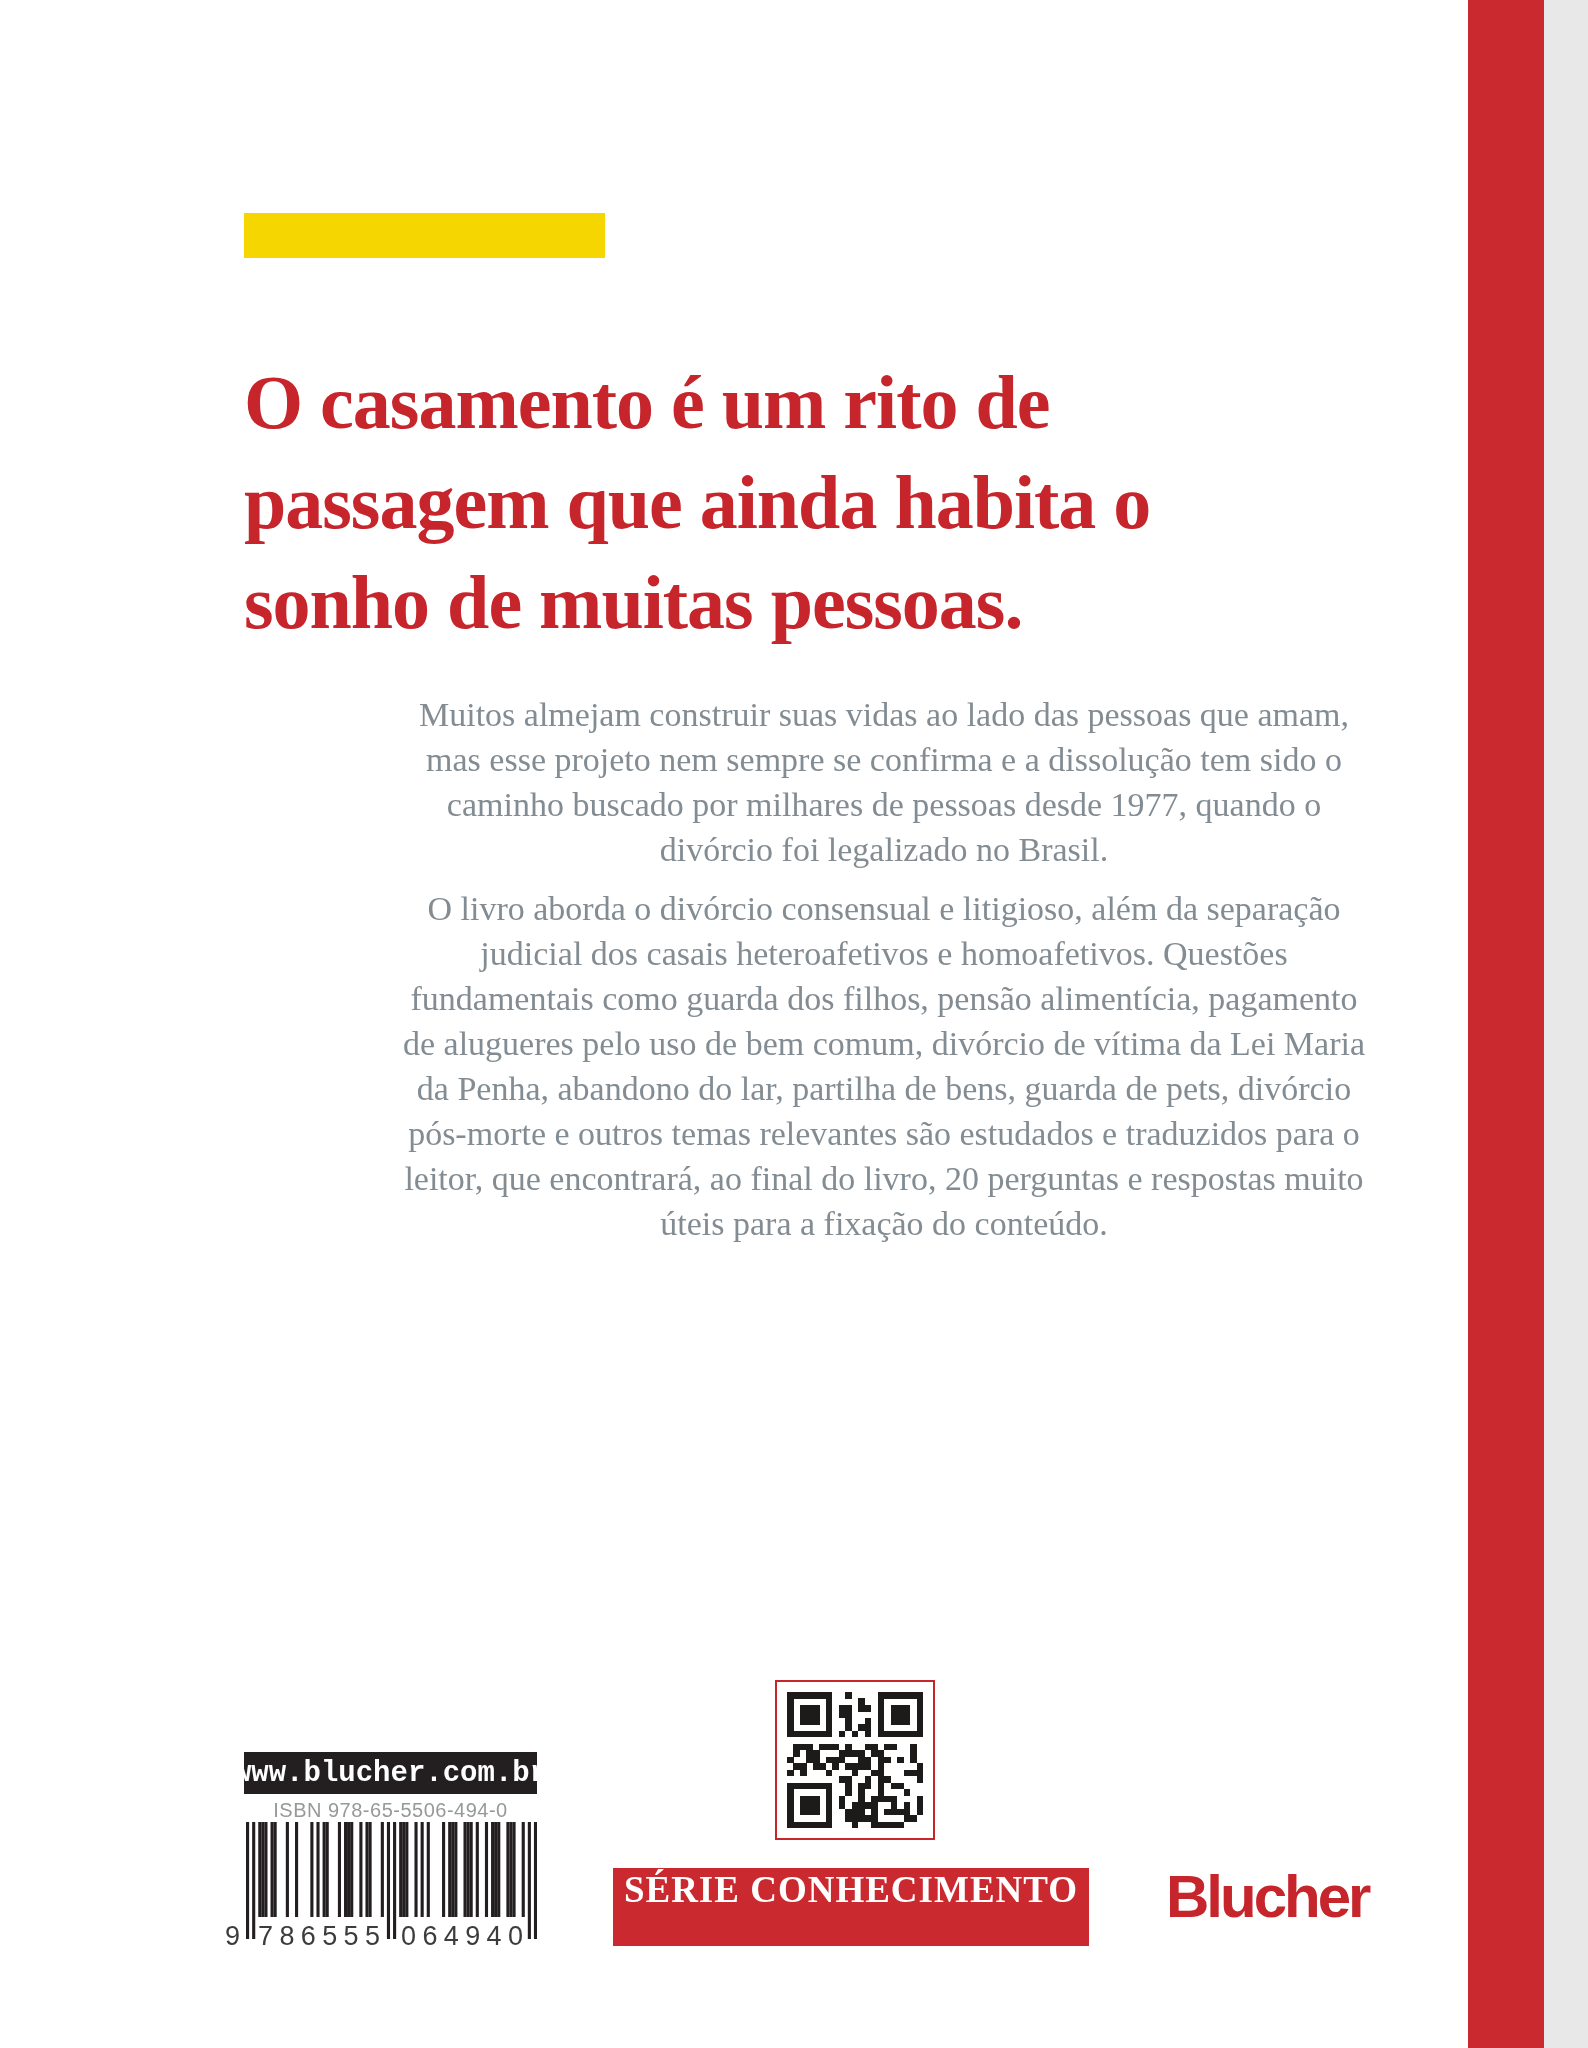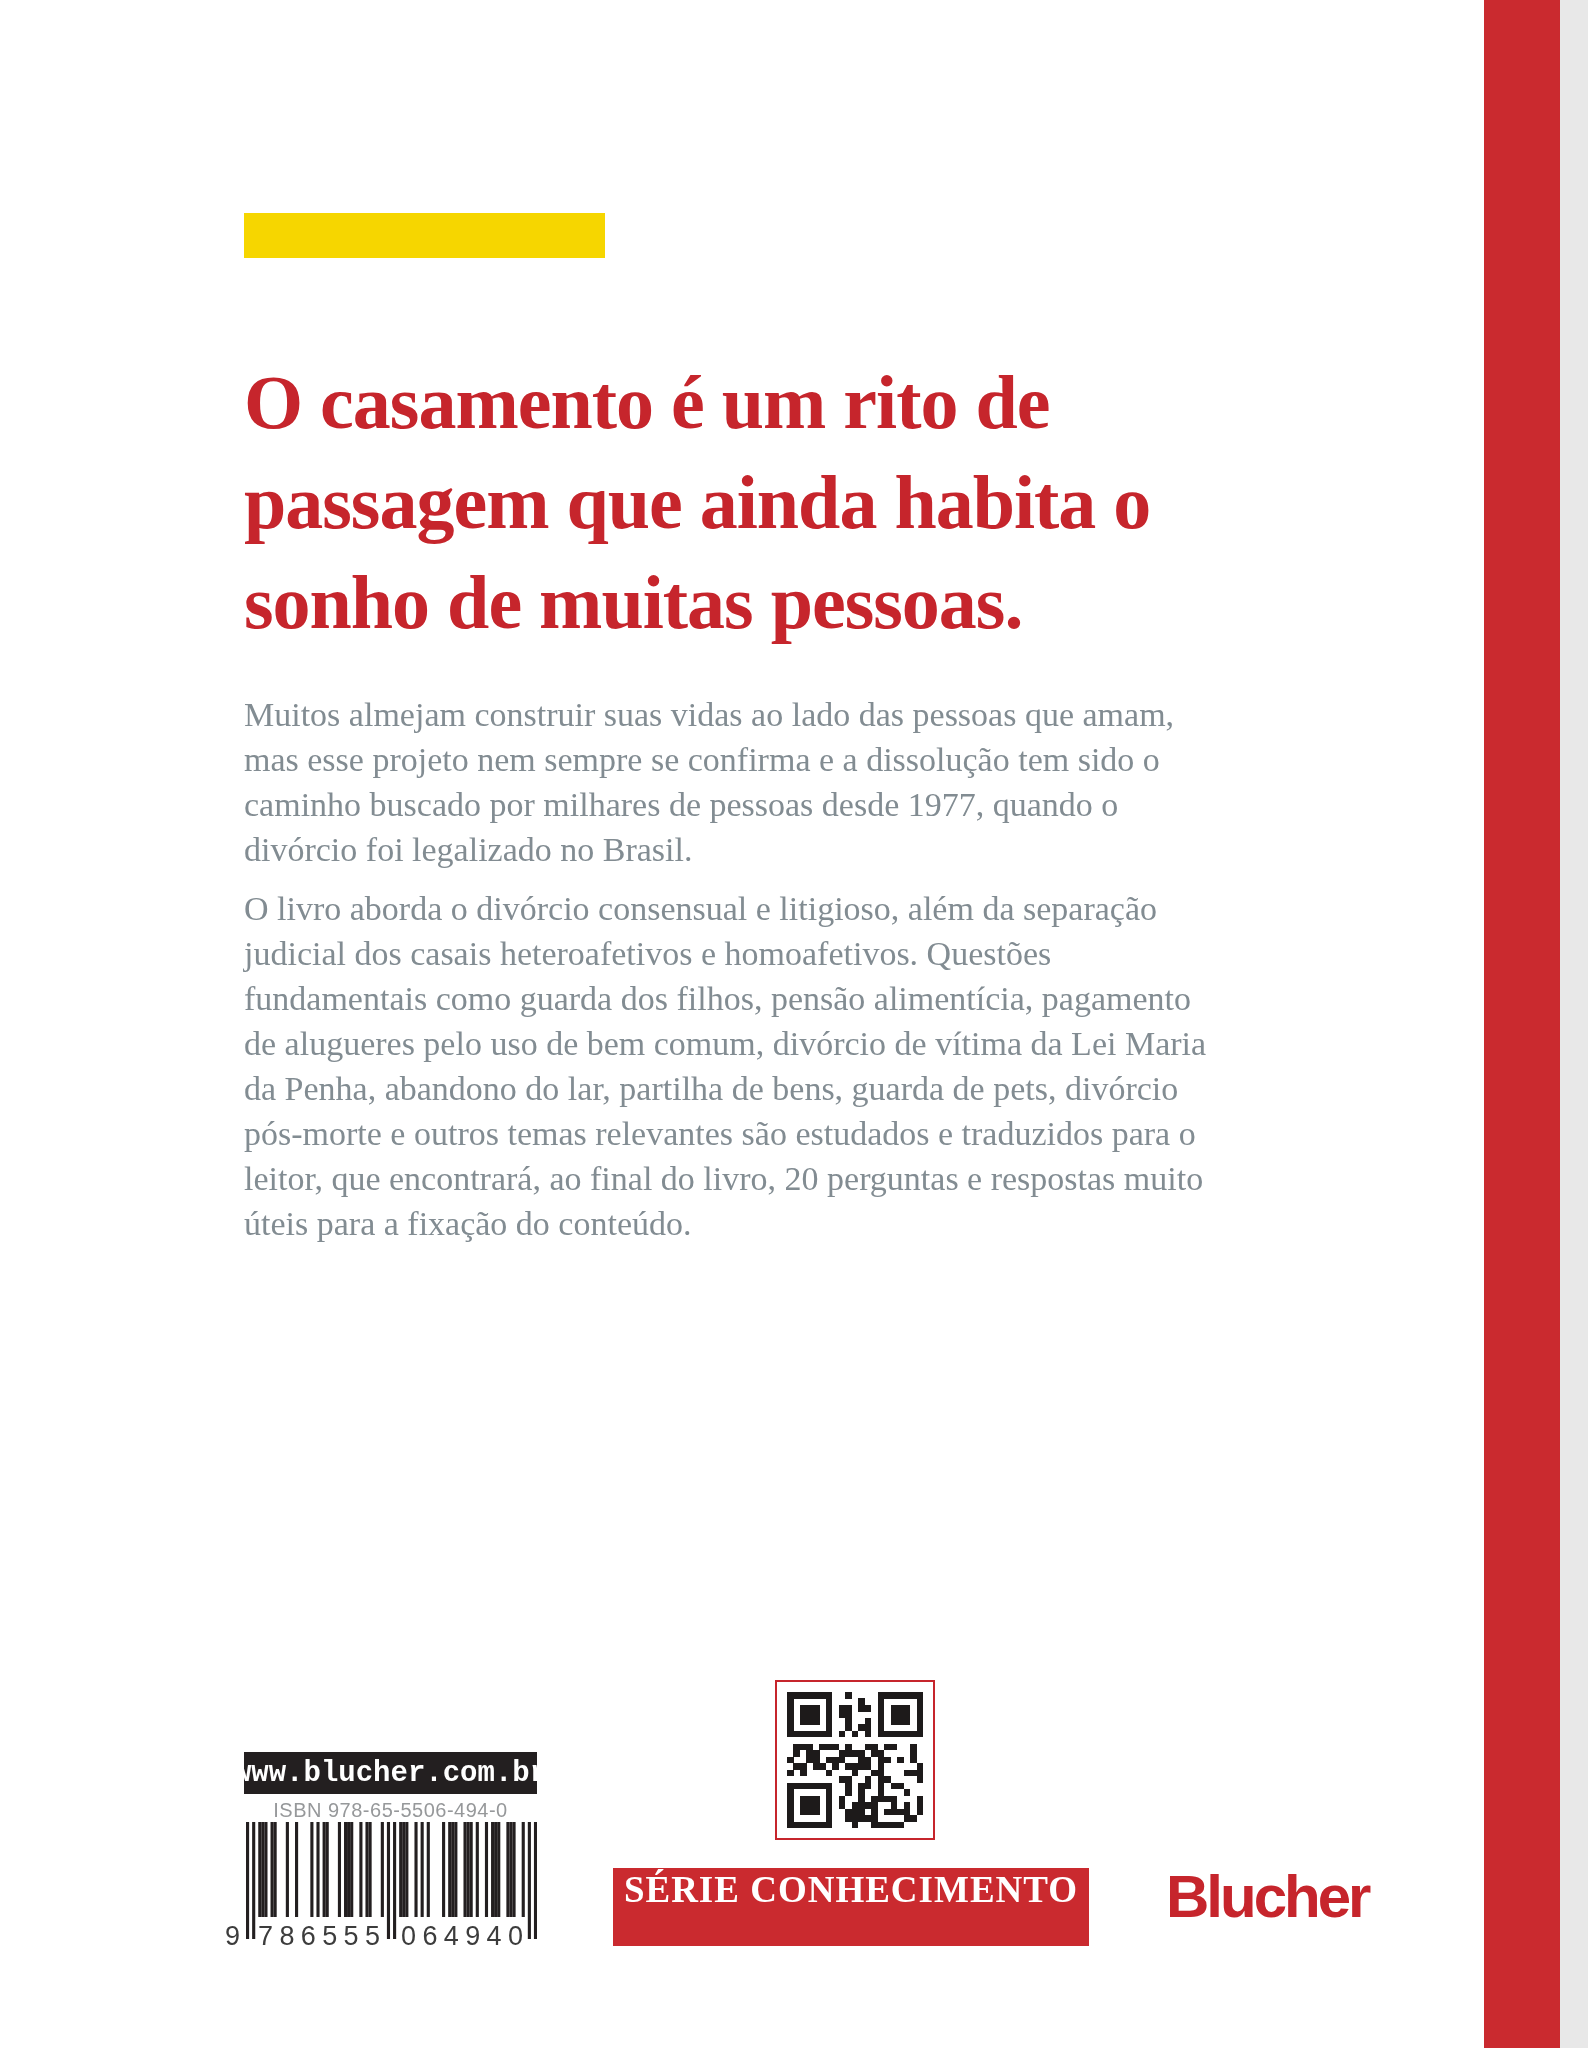--- a/index.html
+++ b/index.html
@@ -2,21 +2,20 @@
 <html><head>
 <meta charset="utf-8">
 <style>
   html,body{margin:0;padding:0;background:#e8e8e8;}
   .page{
     position:relative;
     width:1544px;height:2048px;
     background:#ffffff;
     overflow:hidden;
     font-family:"Liberation Serif", serif;
-    padding-left:16px;
   }
   .red-stripe{
     position:absolute;top:0;right:0;
     width:76px;height:2048px;
     background:var(--stripe-red,#ca2a2f);
   }
   .yellow-bar{
     position:absolute;left:244px;top:213px;
     width:361px;height:45px;
     background:var(--yellow,#f6d600);
@@ -33,20 +32,21 @@
   }
   .body-text{
     position:absolute;left:244px;top:692px;
     width:1280px;
     font-size:34px;line-height:45px;
     color:#828c92;
   }
   .body-text p{
     margin:0 0 14px 0;
     white-space:pre-line;
+    text-align:center;
   }
   .qr-box{
     position:absolute;left:775px;top:1680px;
     width:136px;height:136px;
     background:#ffffff;
     border:2px solid var(--red,#c6252c);
     padding:10px;
   }
   .qr-box svg{display:block;width:136px;height:136px;}
   .website-box{

